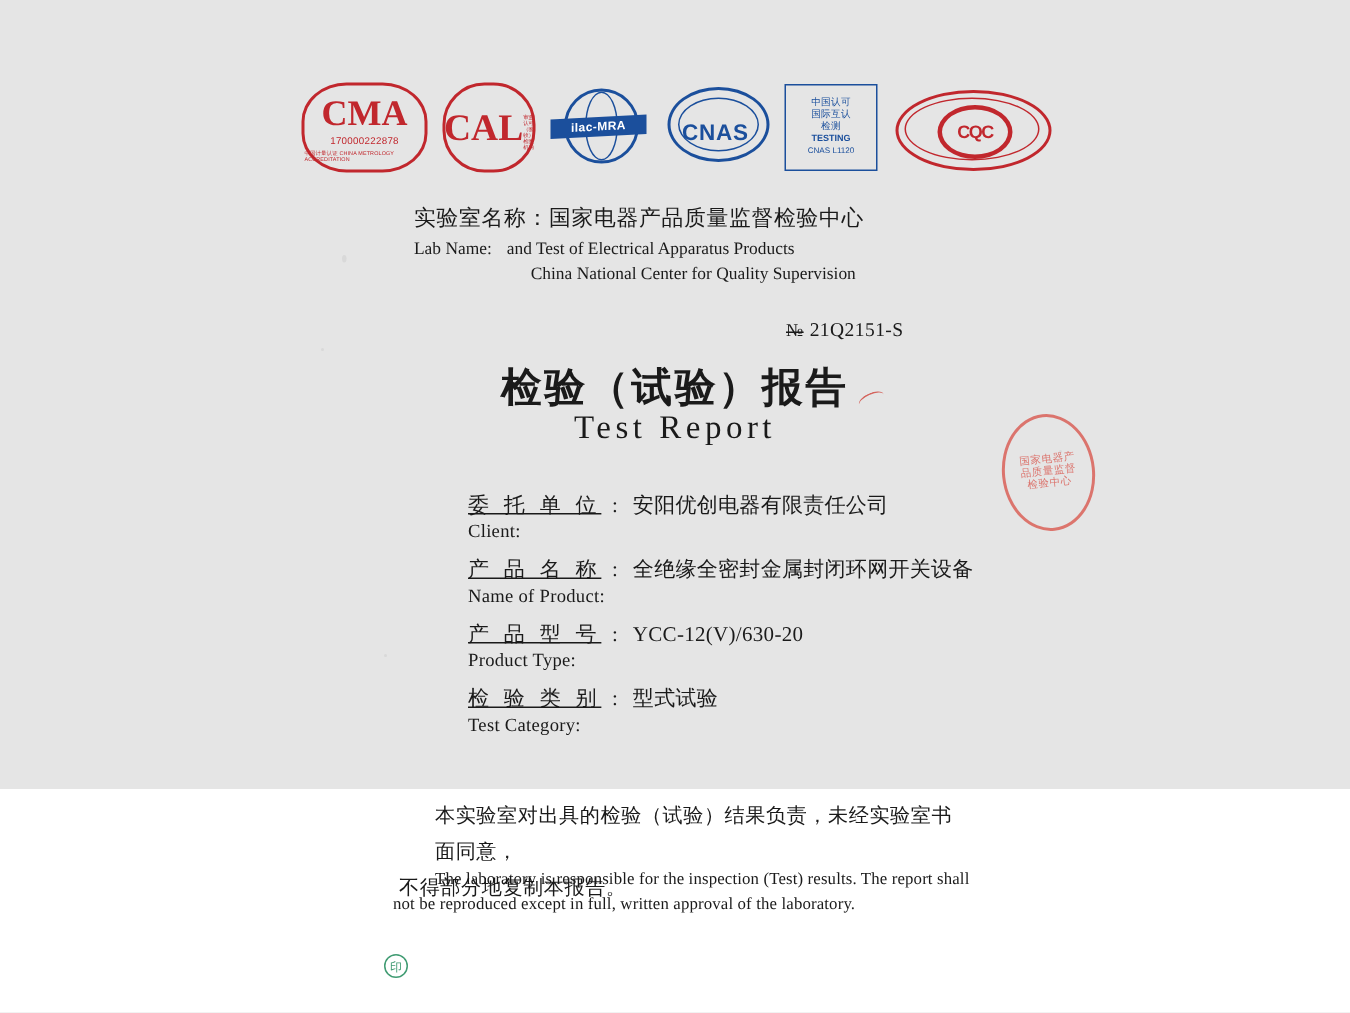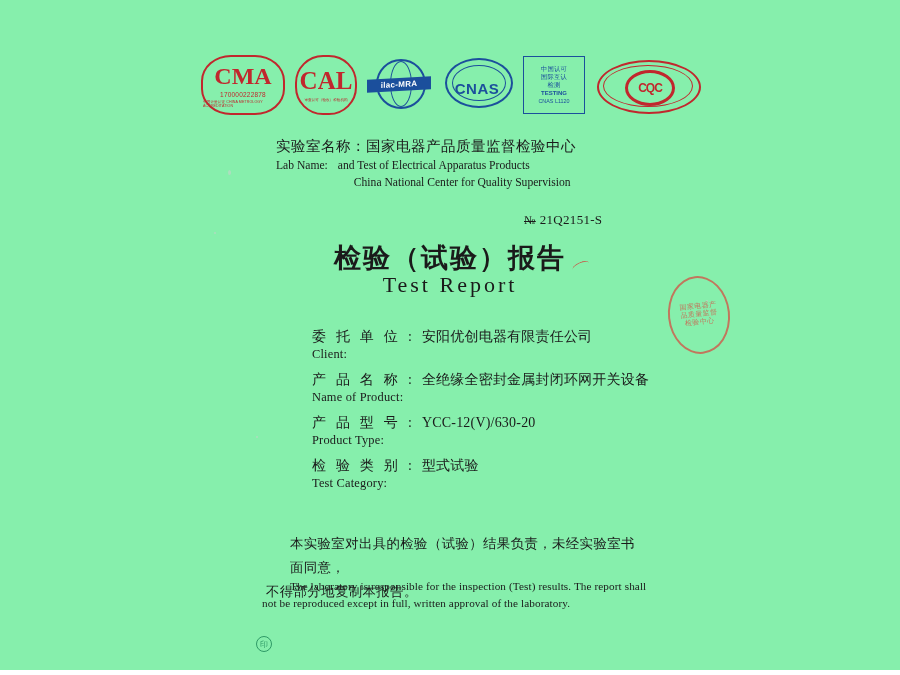--- a/index.html
+++ b/index.html
@@ -13,22 +13,22 @@
     font-family: "Liberation Serif", serif;
     color: #1a1a1a;
     overflow: hidden;
     position: relative;
   }
 
   
   .page {
     position: relative;
     width: 900px;
-    height: 670px;
-    background: #86efac;
+    height: 526px;
+    background: #e5e5e5;
   }
 
   
   .speckle {
     position: absolute;
     background: #cfcfcf;
     border-radius: 50%;
     opacity: .55;
   }
 
@@ -84,21 +84,20 @@
   }
 
   
   .logo-cal {
     width: 62px;
     height: 60px;
     border: 2.2px solid #c1272d;
     border-radius: 28px / 28px;
     box-sizing: border-box;
     color: #c1272d;
-    flex-direction: column;
   }
   .logo-cal .cal-text {
     font-weight: bold;
     font-size: 25px;
     line-height: 1;
   }
   .logo-cal .cal-sub {
     font-size: 3.6px;
     margin-top: 5px;
     font-family: "Liberation Sans", sans-serif;
@@ -324,20 +323,21 @@
   }
   .field-cn-row {
     display: flex;
     align-items: baseline;
     font-size: 14px;
     white-space: nowrap;
   }
   .field-label-cn {
     letter-spacing: 3.2px;
     min-width: 96px;
+    text-decoration: underline;
   }
   .field-colon {
     margin: 0 2px 0 0;
   }
   .field-value {
     margin-left: 8px;
     font-size: 14px;
     letter-spacing: .2px;
   }
   .field-label-en {

